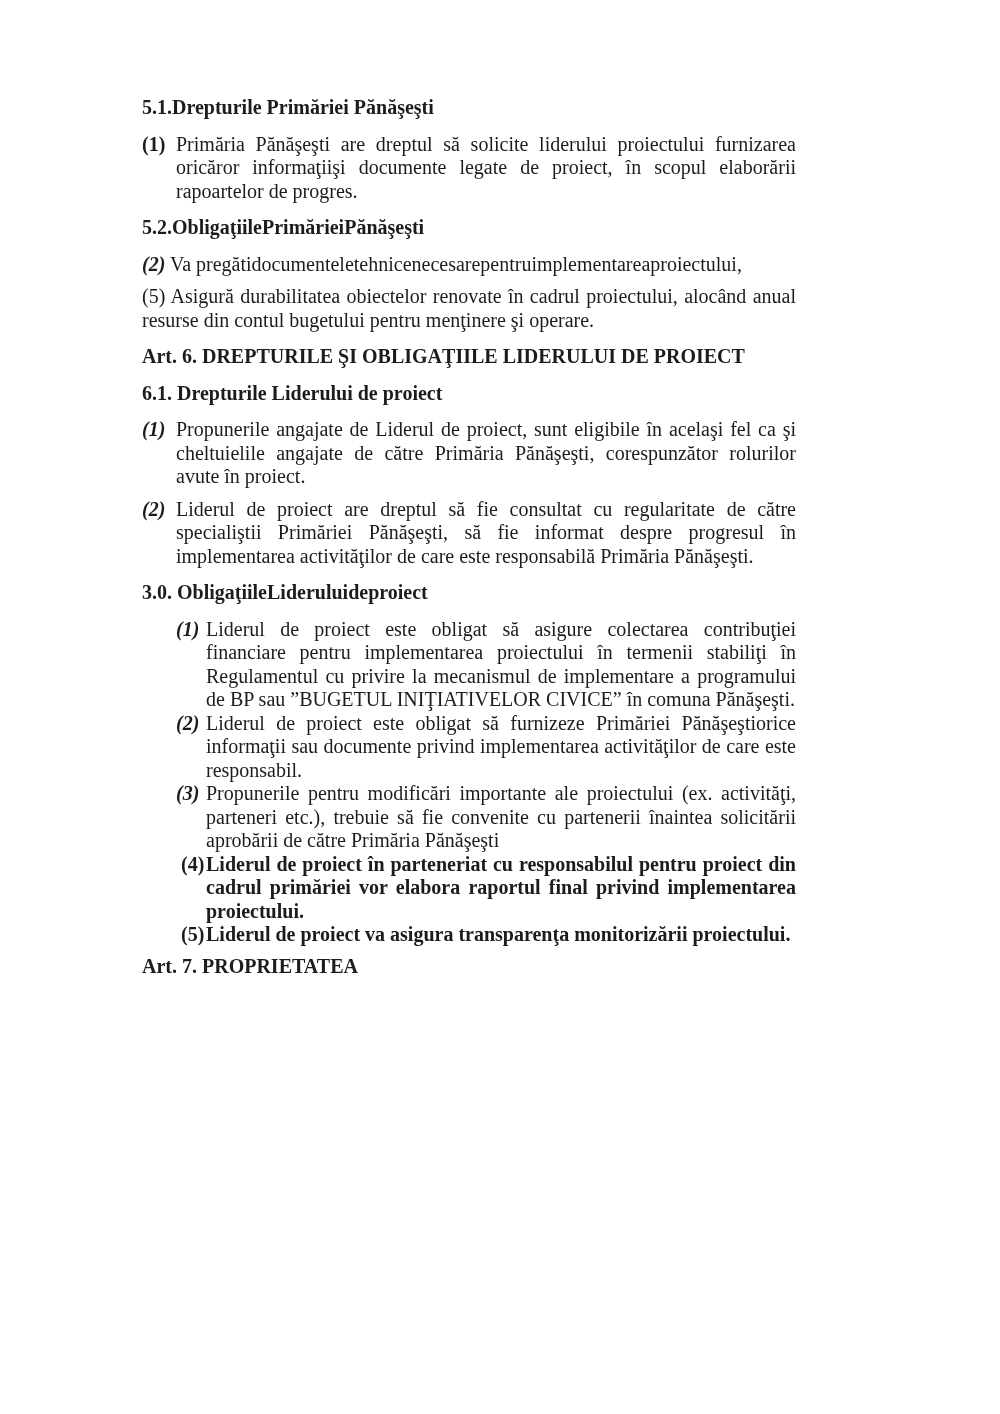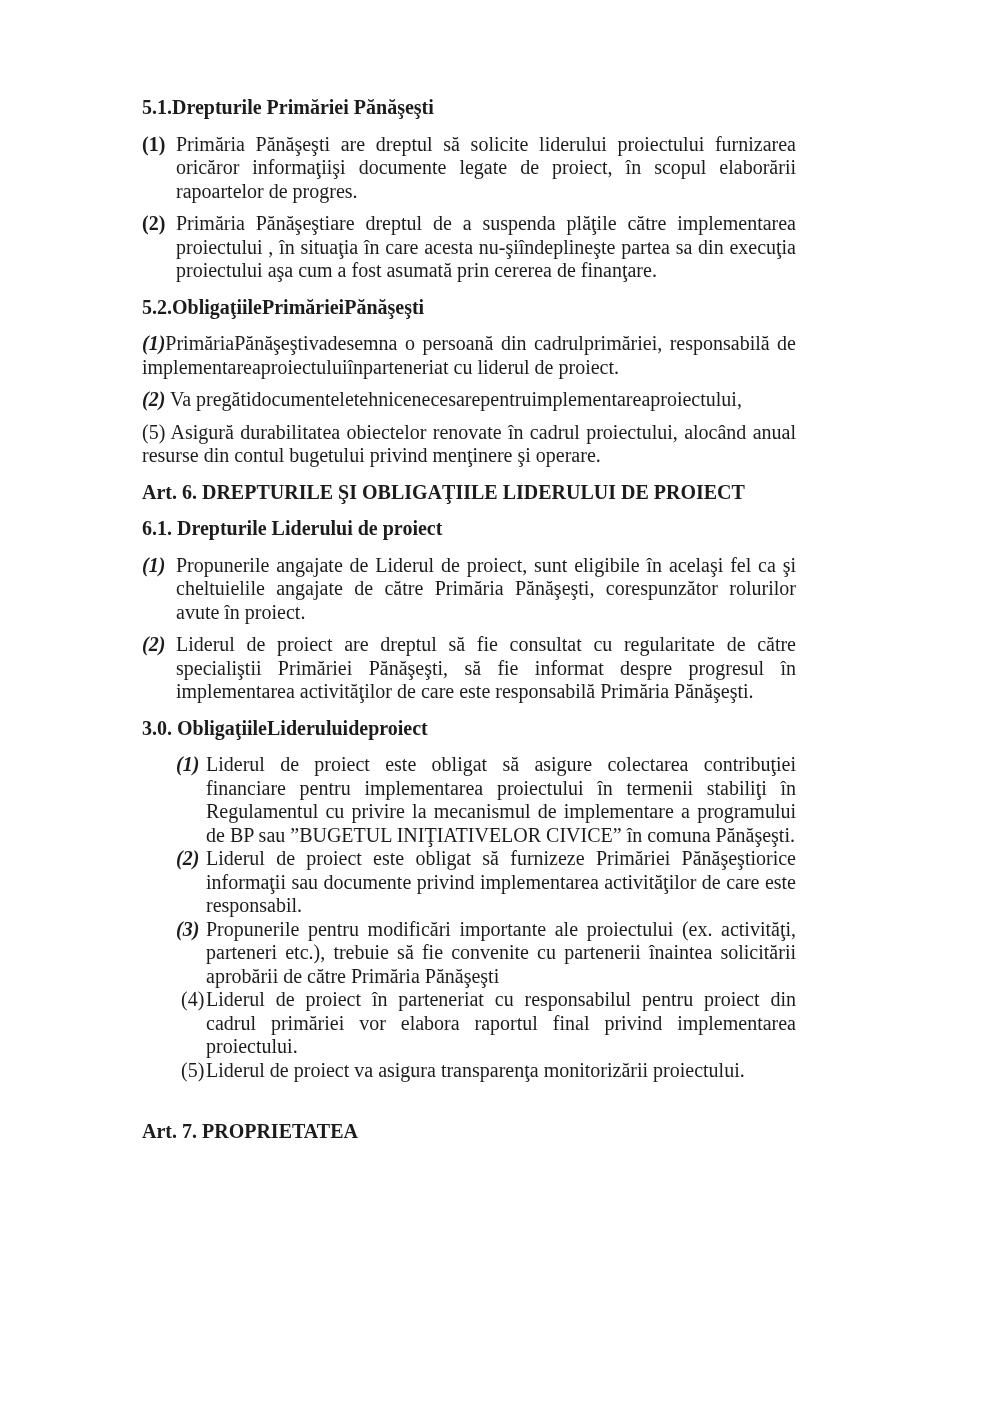--- a/index.html
+++ b/index.html
@@ -46,50 +46,49 @@
   }
   .deep .marker {
     display: inline-block;
     width: 30px;
     text-indent: 0;
   }
   .deep2 {
     padding-left: 64px;
     text-indent: -25px;
     margin: 0;
+    font-weight: bold;
   }
   .deep2 .marker {
     display: inline-block;
     width: 25px;
     text-indent: 0;
   }
   .m-bold { font-weight: bold; }
   .m-bi { font-weight: bold; font-style: italic; }
-  .art7 { margin-top: 38px; }
+  .art7 { margin-top: 8px; }
 </style>
 </head>
 <body>
 
 <div class="page">
 
   <p class="heading">5.1.Drepturile Primăriei Pănăşeşti</p>
 
   <p class="para hang"><span class="marker m-bold">(1)</span><span>Primăria Pănăşeşti are dreptul să solicite liderului proiectului furnizarea oricăror informaţiişi documente legate de proiect, în scopul elaborării rapoartelor de progres.</span></p>
 
-  <p class="para hang"><span class="marker m-bold">(2)</span><span>Primăria Pănăşeştiare dreptul de a suspenda plăţile către implementarea proiectului , în situaţia în care acesta nu-şiîndeplineşte partea sa din execuţia proiectului aşa cum a fost asumată prin cererea de finanţare.</span></p>
 
   <p class="heading">5.2.ObligaţiilePrimărieiPănăşeşti</p>
 
-  <p class="para"><span class="m-bi">(1)</span><span>PrimăriaPănăşeştivadesemna o persoană din cadrulprimăriei, responsabilă de implementareaproiectuluiînparteneriat cu liderul de proiect.</span></p>
 
   <p class="para"><span class="m-bi">(2)</span><span> Va pregătidocumenteletehnicenecesarepentruimplementareaproiectului,</span></p>
 
 
 
-  <p class="para"><span>(5)</span><span> Asigură durabilitatea obiectelor renovate în cadrul proiectului, alocând anual resurse din contul bugetului privind menţinere şi operare.</span></p>
+  <p class="para"><span>(5)</span><span> Asigură durabilitatea obiectelor renovate în cadrul proiectului, alocând anual resurse din contul bugetului pentru menţinere şi operare.</span></p>
 
   <p class="heading">Art. 6. DREPTURILE ŞI OBLIGAŢIILE LIDERULUI DE PROIECT</p>
 
   <p class="heading">6.1. Drepturile Liderului de proiect</p>
 
   <p class="para hang"><span class="marker m-bi">(1)</span><span>Propunerile angajate de Liderul de proiect, sunt eligibile în acelaşi fel ca şi cheltuielile angajate de către Primăria Pănăşeşti, corespunzător rolurilor avute în proiect.</span></p>
 
   <p class="para hang"><span class="marker m-bi">(2)</span><span>Liderul de proiect are dreptul să fie consultat cu regularitate de către specialiştii Primăriei Pănăşeşti, să fie informat despre progresul în implementarea activităţilor de care este responsabilă Primăria Pănăşeşti.</span></p>
 
   <p class="heading">3.0. ObligaţiileLideruluideproiect</p>

